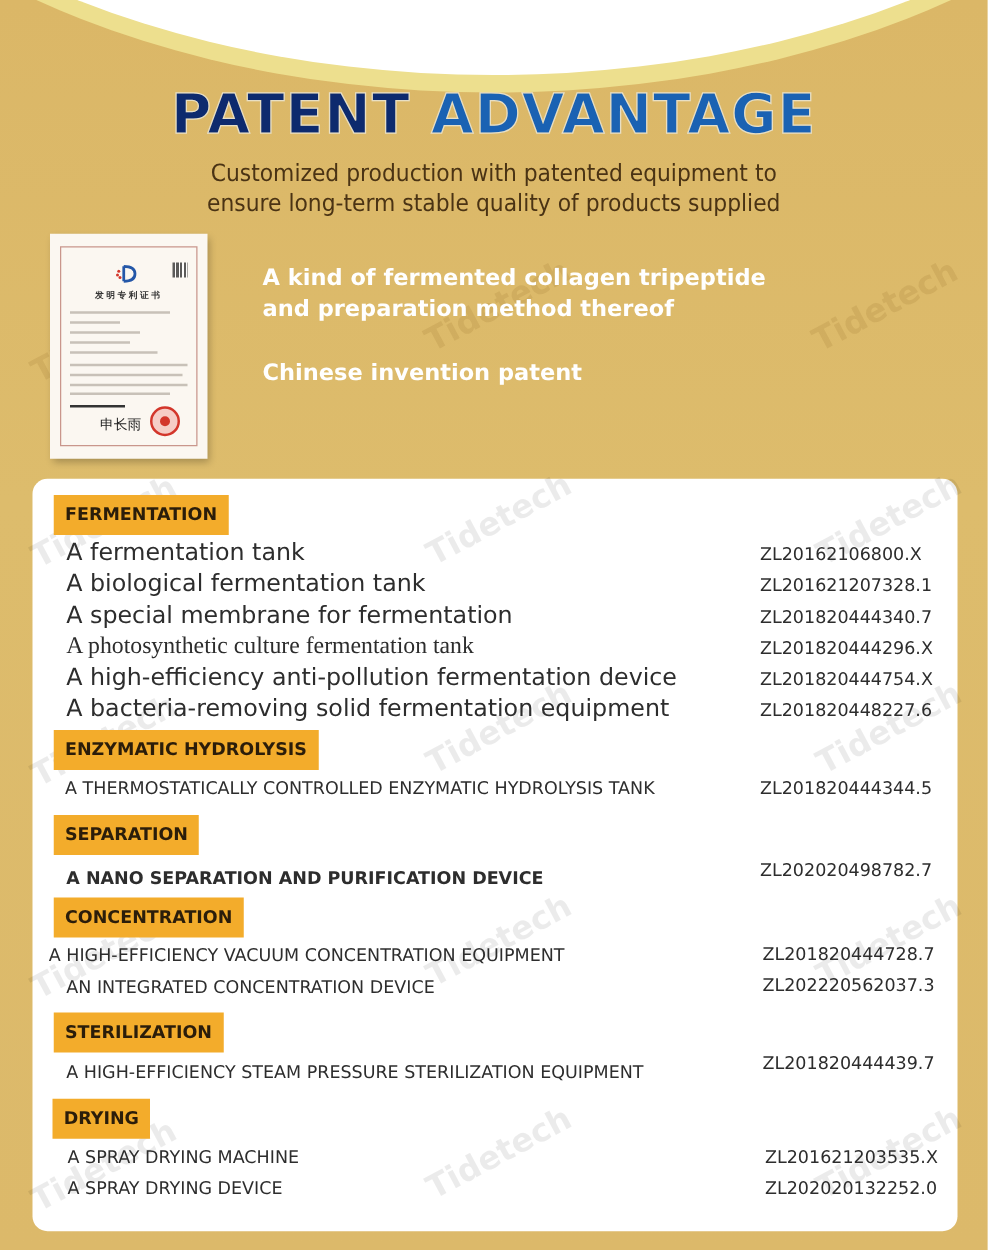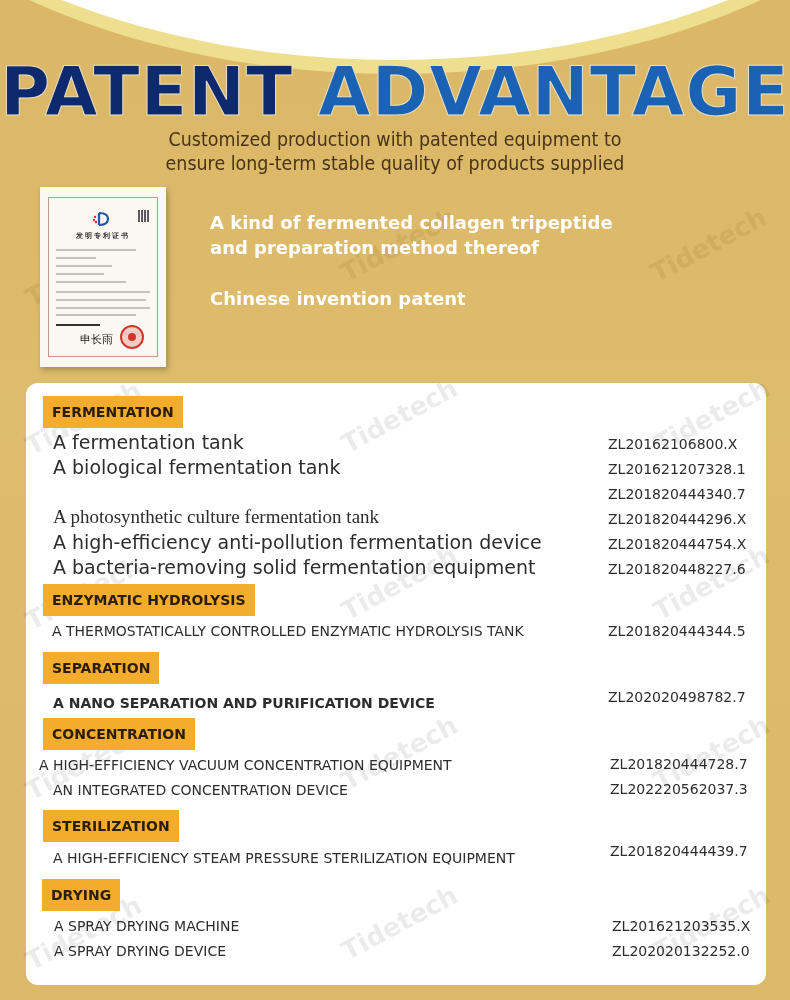--- a/index.html
+++ b/index.html
@@ -15,21 +15,21 @@
   }
   .top-arc {
     position: absolute; left: -200px; top: -640px; width: 1190px; height: 700px;
     border-radius: 50%;
     background: #ffffff;
     box-shadow: 0 14px 0 0 #eddf8e;
   }
   .title {
     position: absolute; left: 0; top: 62px; width: 790px; text-align: center;
     font-family: "DejaVu Sans", sans-serif; font-weight: bold;
-    font-size: 68px; letter-spacing: 1px; line-height: 60px;
+    font-size: 44px; letter-spacing: 1px; line-height: 60px;
     -webkit-text-stroke: 1px #e8dfc4;
   }
   .title .w1 { color: #0d2a6e; }
   .title .w2 { color: #1a62b3; }
   .subtitle {
     position: absolute; left: 0; top: 127px; width: 790px; text-align: center;
     color: #4a3314; font-size: 19px; line-height: 24px;
     font-family: "DejaVu Sans", sans-serif; font-weight: normal;
     transform: scaleX(0.92);
   }
@@ -166,20 +166,21 @@
   <div class="wm" style="left:622px;top:355px;">Tidetech</div>
   <div class="wm" style="left:-6px;top:535px;">Tidetech</div>
   <div class="wm" style="left:310px;top:525px;">Tidetech</div>
   <div class="wm" style="left:622px;top:525px;">Tidetech</div>
 
   <div class="badge" style="left:17px;top:13px;">FERMENTATION</div>
   <div class="item" style="left:27px;top:49px;">A fermentation tank</div>
   <div class="pn" style="left:582px;top:51px;">ZL20162106800.X</div>
   <div class="item" style="left:27px;top:74px;">A biological fermentation tank</div>
   <div class="pn" style="left:582px;top:76px;">ZL201621207328.1</div>
+  <div class="item" style="left:27px;top:99px;">A special membrane for fermentation</div>
   <div class="pn" style="left:582px;top:101px;">ZL201820444340.7</div>
   <div class="item" style="left:27px;top:124px;font-family:Liberation Serif, serif;">A photosynthetic culture fermentation tank</div>
   <div class="pn" style="left:582px;top:126px;">ZL201820444296.X</div>
   <div class="item" style="left:27px;top:149px;">A high-efficiency anti-pollution fermentation device</div>
   <div class="pn" style="left:582px;top:151px;">ZL201820444754.X</div>
   <div class="item" style="left:27px;top:174px;">A bacteria-removing solid fermentation equipment</div>
   <div class="pn" style="left:582px;top:176px;">ZL201820448227.6</div>
 
   <div class="badge" style="left:17px;top:201px;">ENZYMATIC HYDROLYSIS</div>
   <div class="item upper" style="left:26px;top:238px;">A THERMOSTATICALLY CONTROLLED ENZYMATIC HYDROLYSIS TANK</div>

